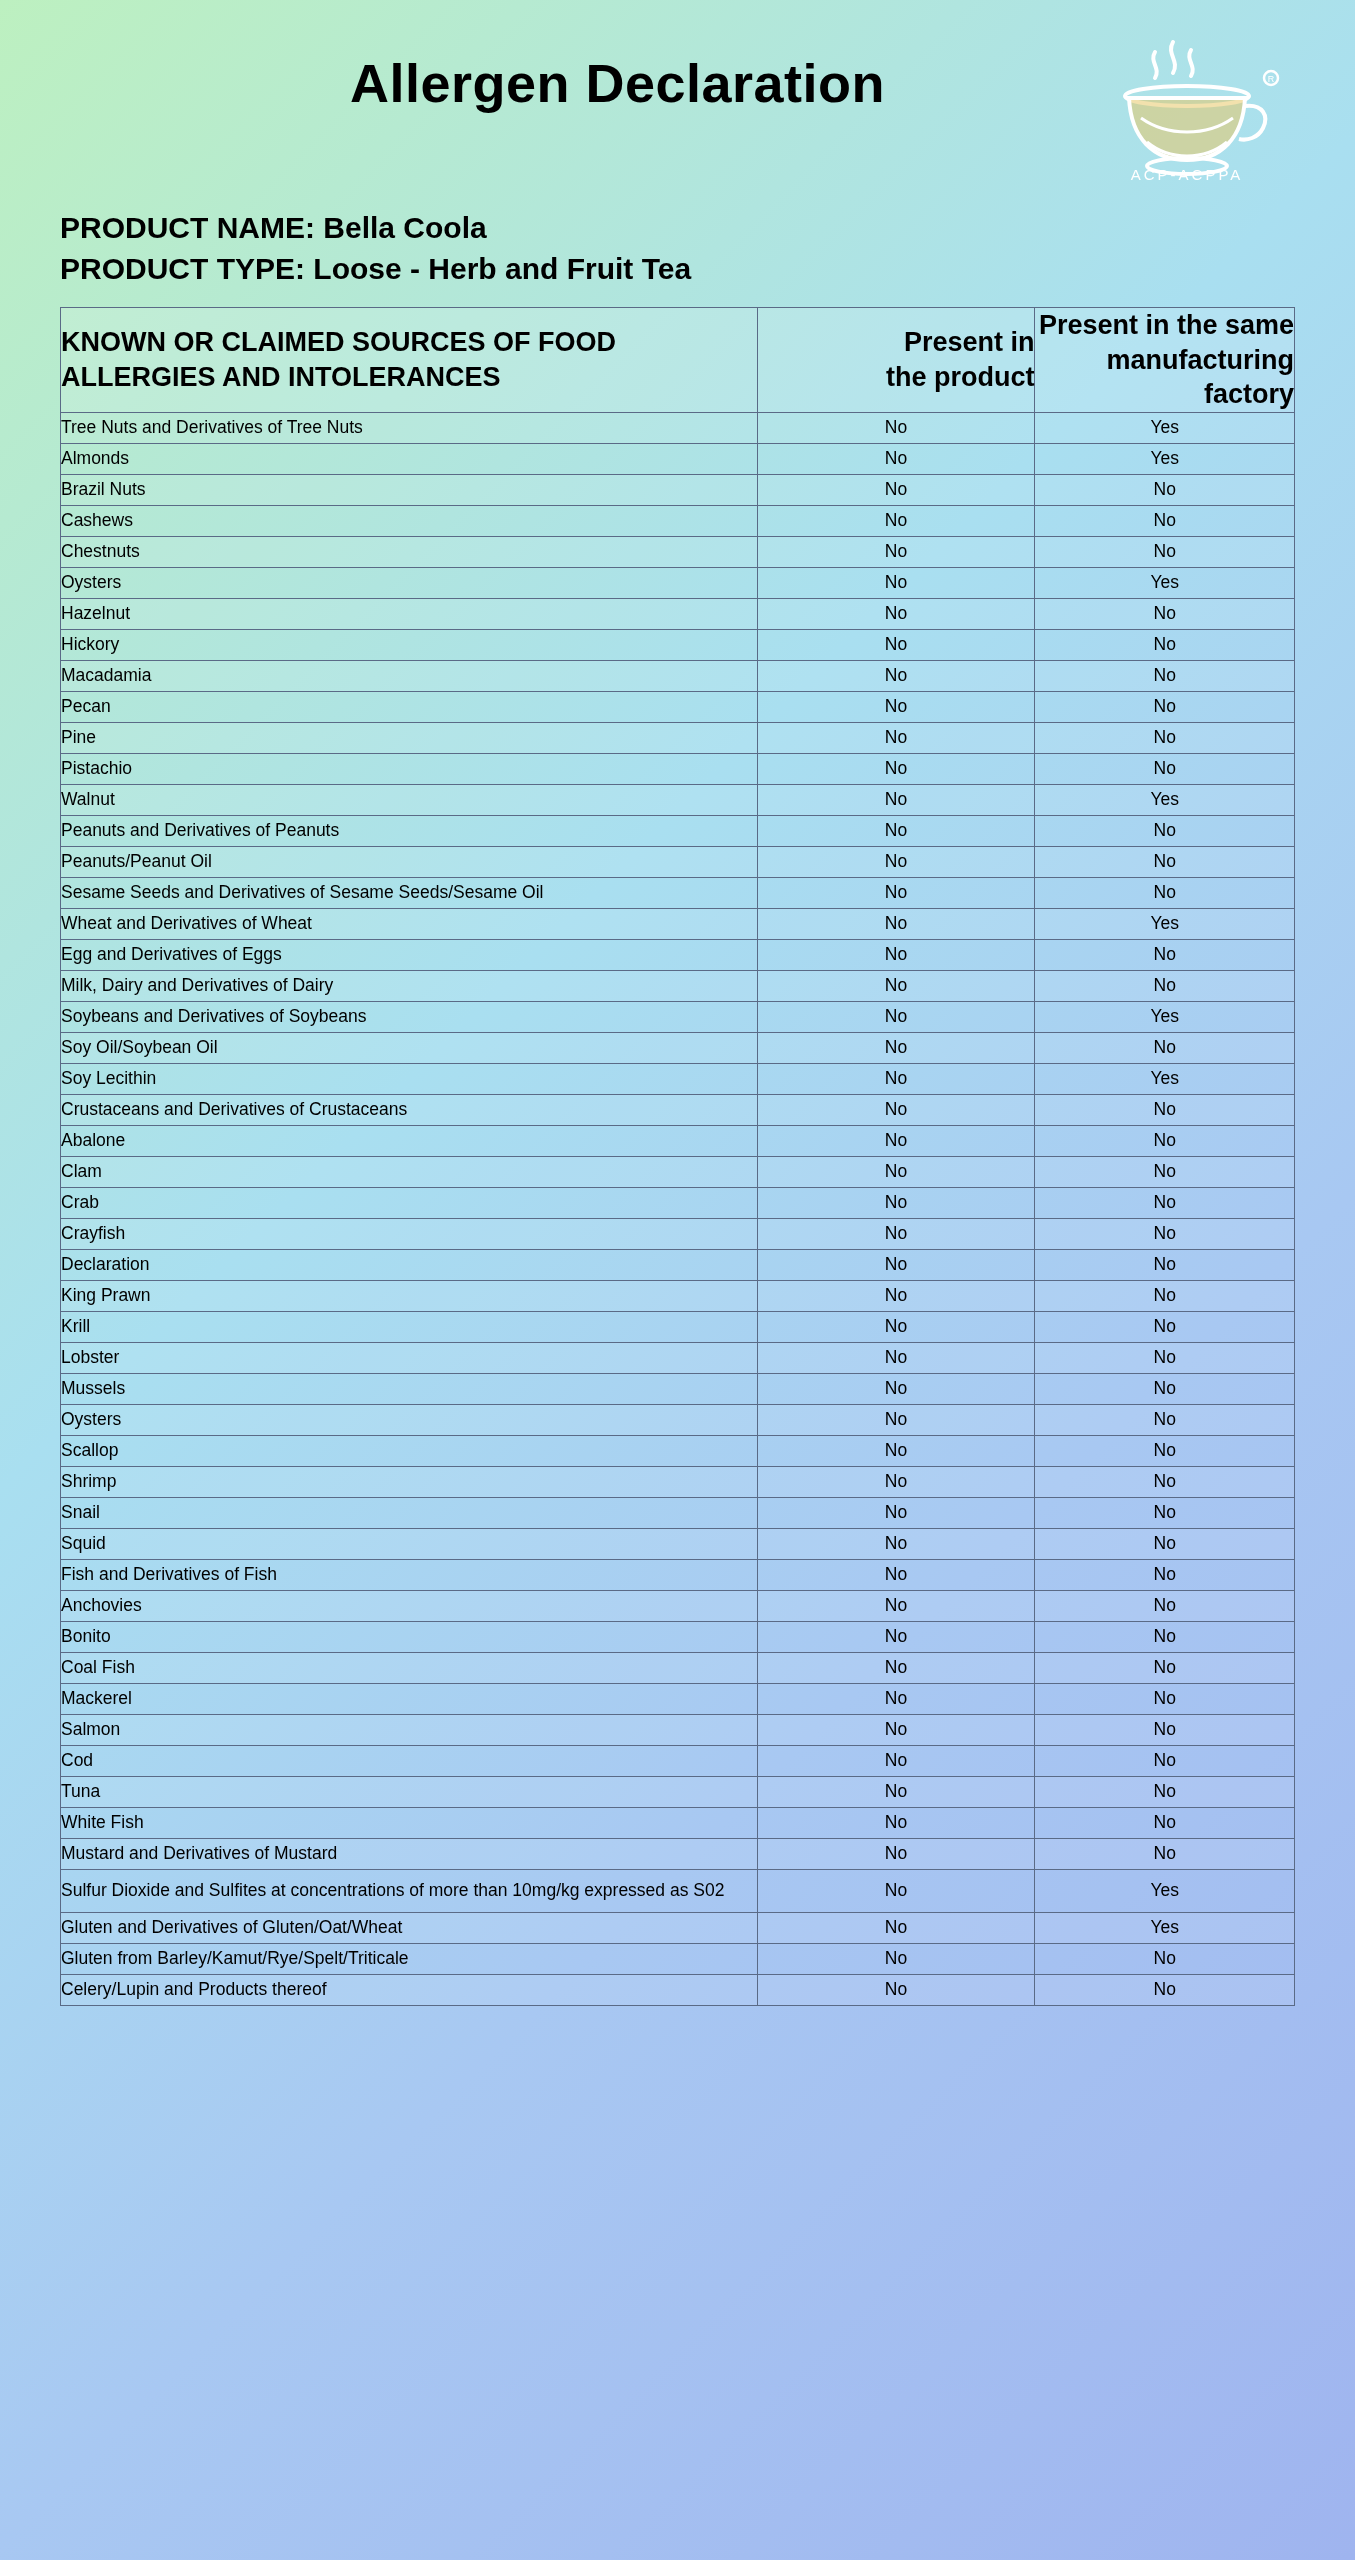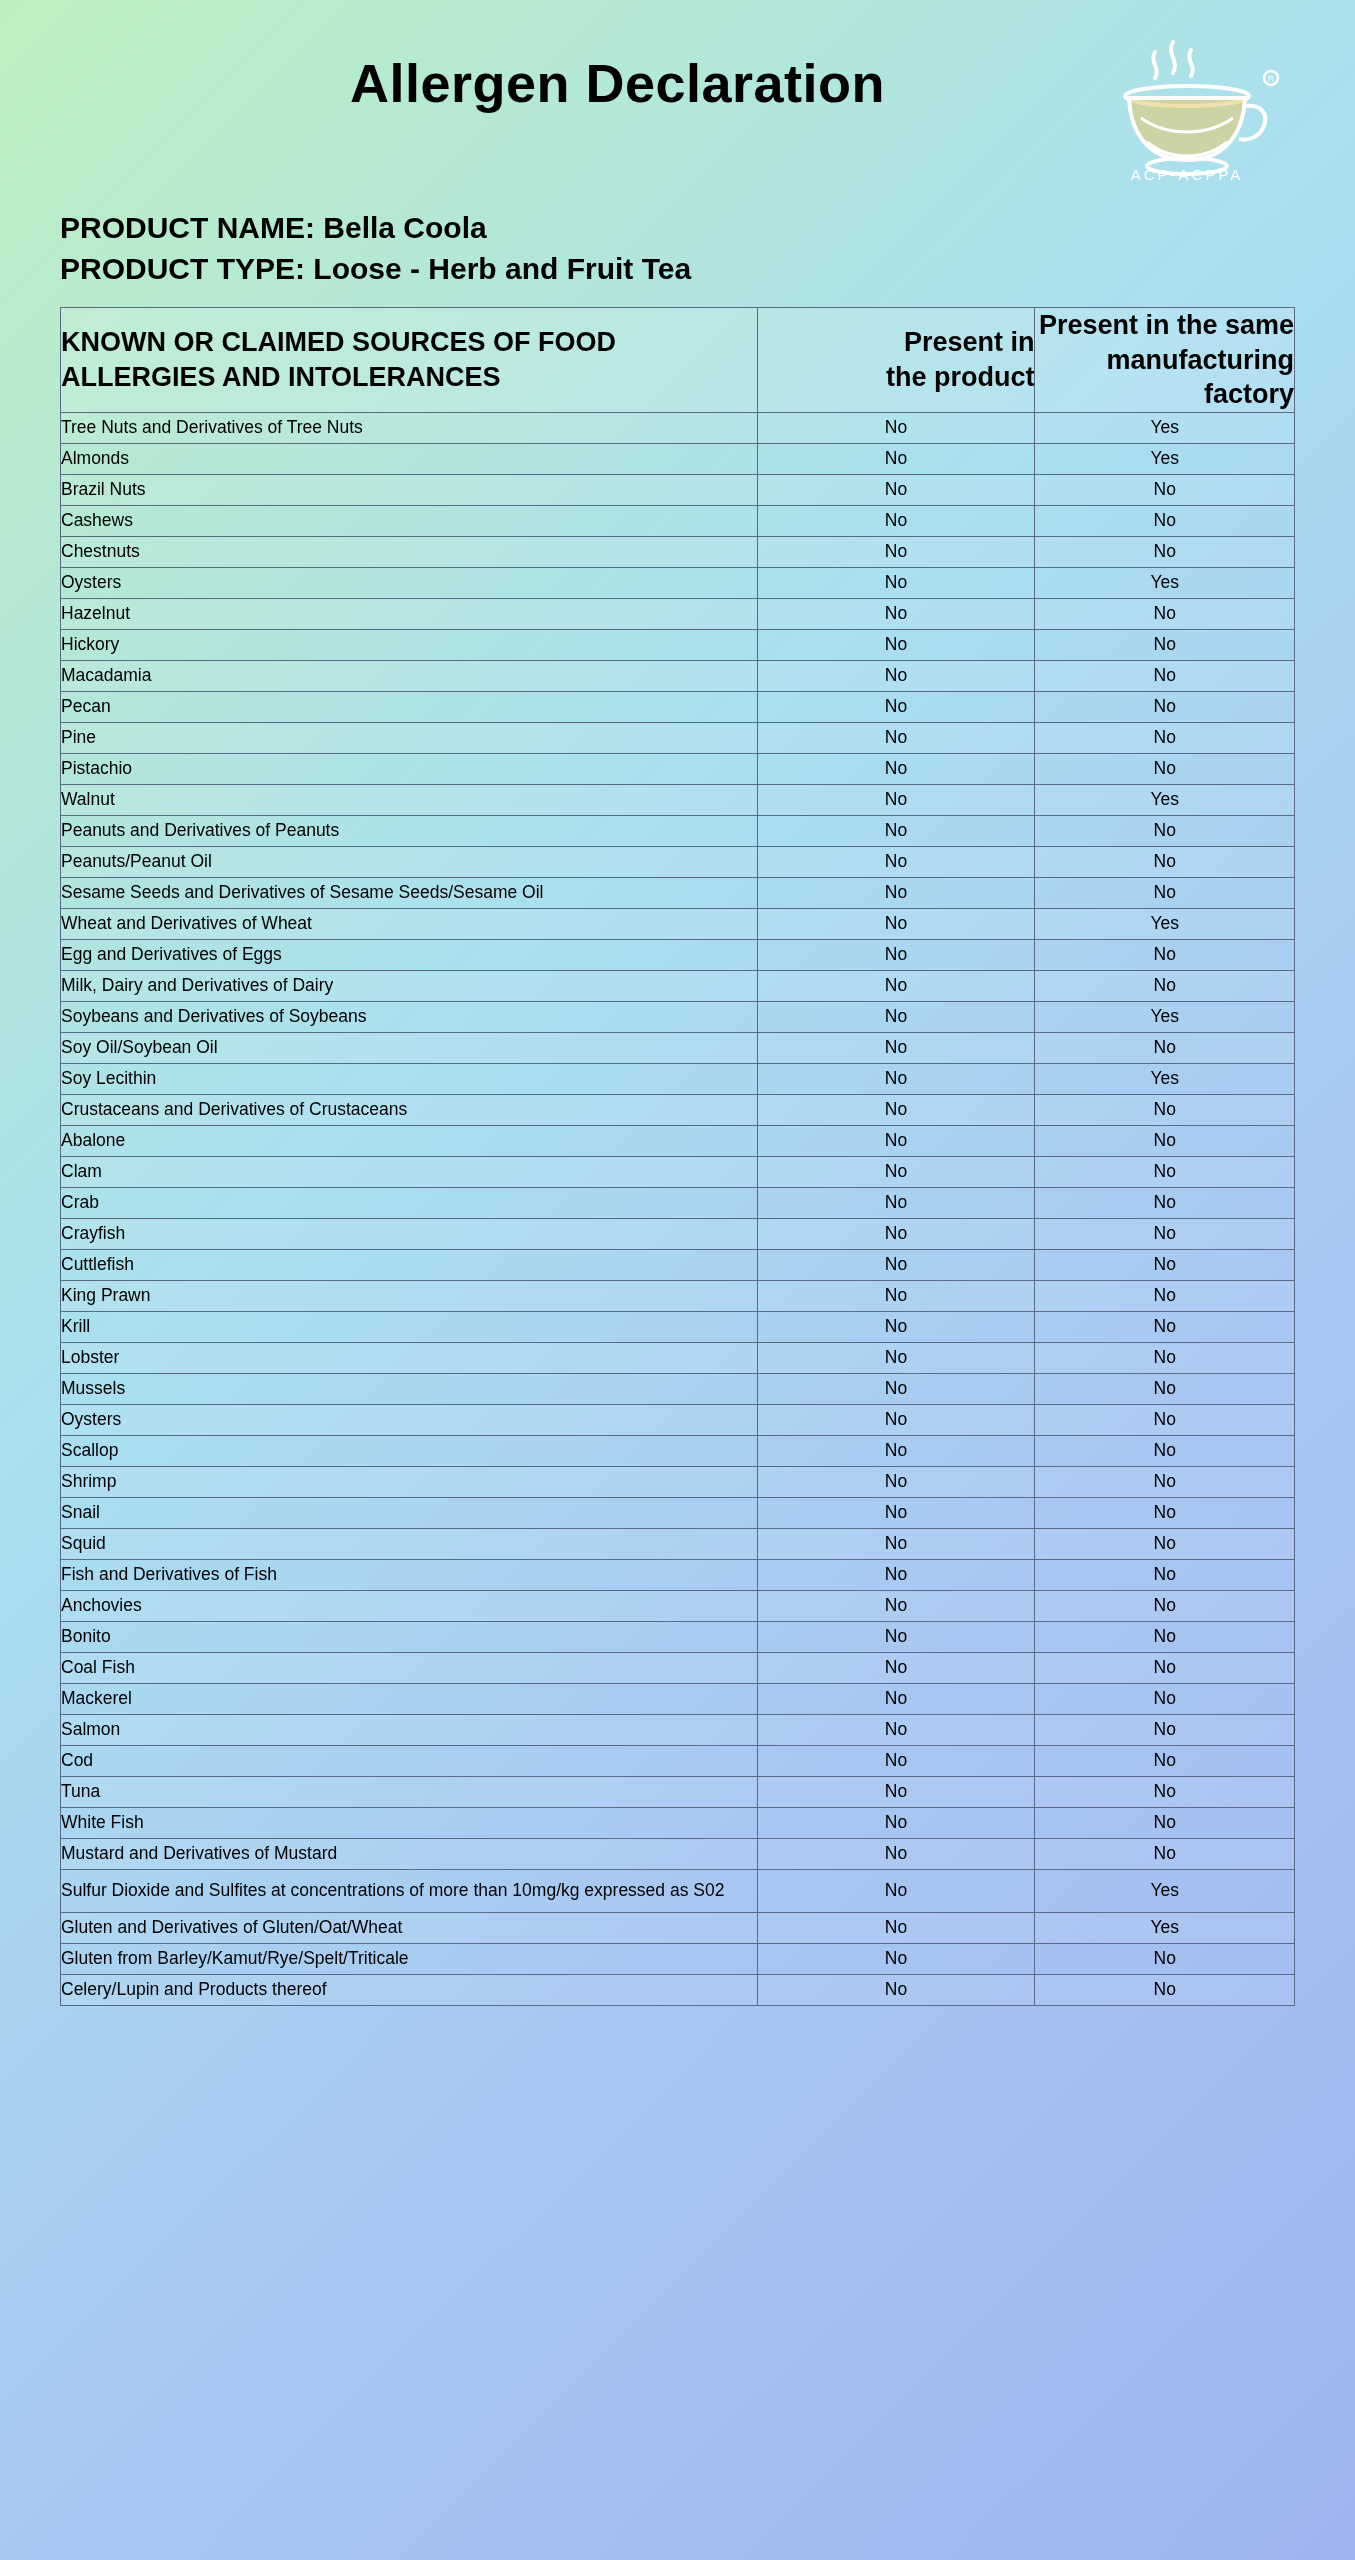--- a/index.html
+++ b/index.html
@@ -283,21 +283,21 @@
           <td class="name">Crab</td>
           <td class="val">No</td>
           <td class="val">No</td>
         </tr>
         <tr>
           <td class="name">Crayfish</td>
           <td class="val">No</td>
           <td class="val">No</td>
         </tr>
         <tr>
-          <td class="name">Cuttlefish</td>
+          <td class="name">Declaration</td>
           <td class="val">No</td>
           <td class="val">No</td>
         </tr>
         <tr>
           <td class="name">King Prawn</td>
           <td class="val">No</td>
           <td class="val">No</td>
         </tr>
         <tr>
           <td class="name">Krill</td>

